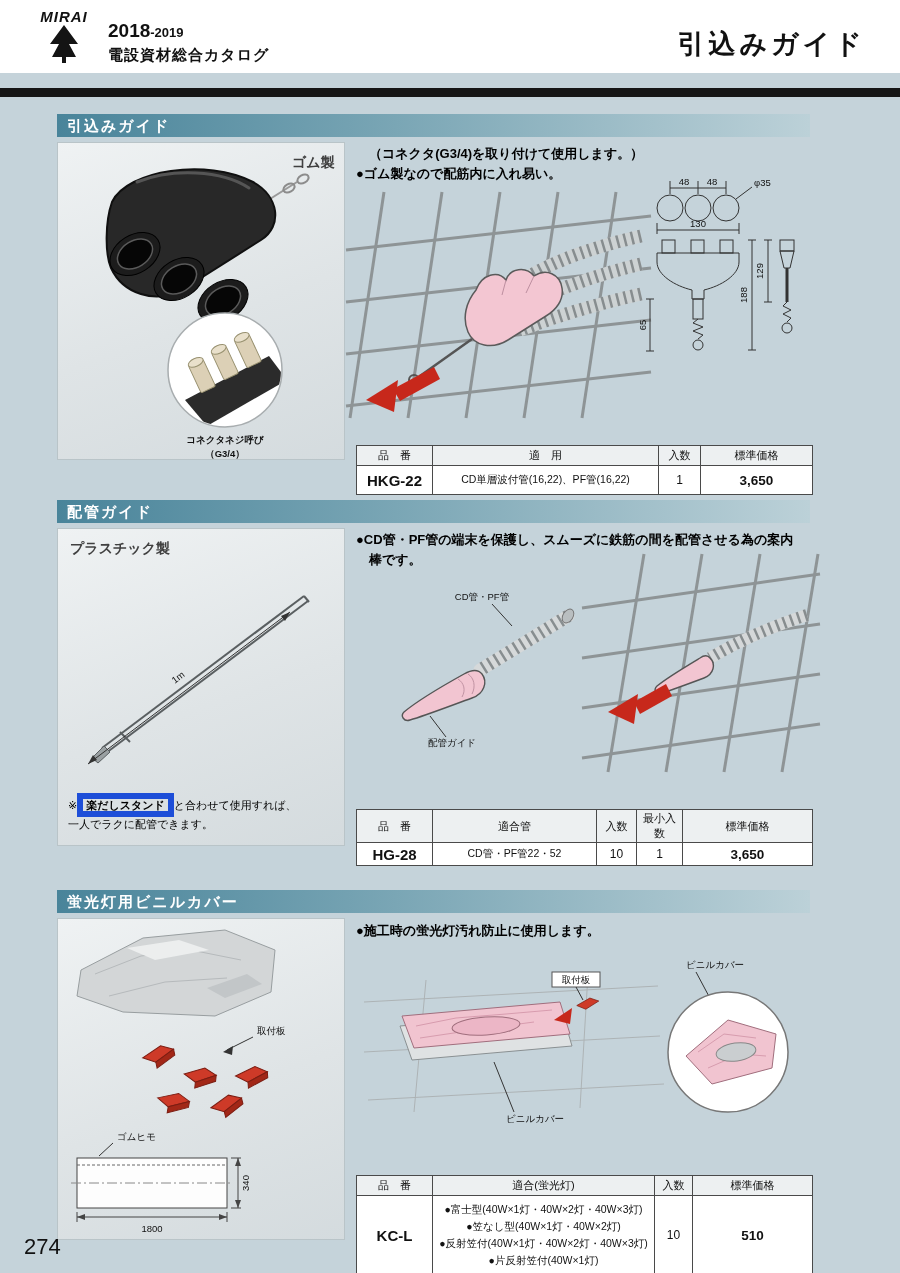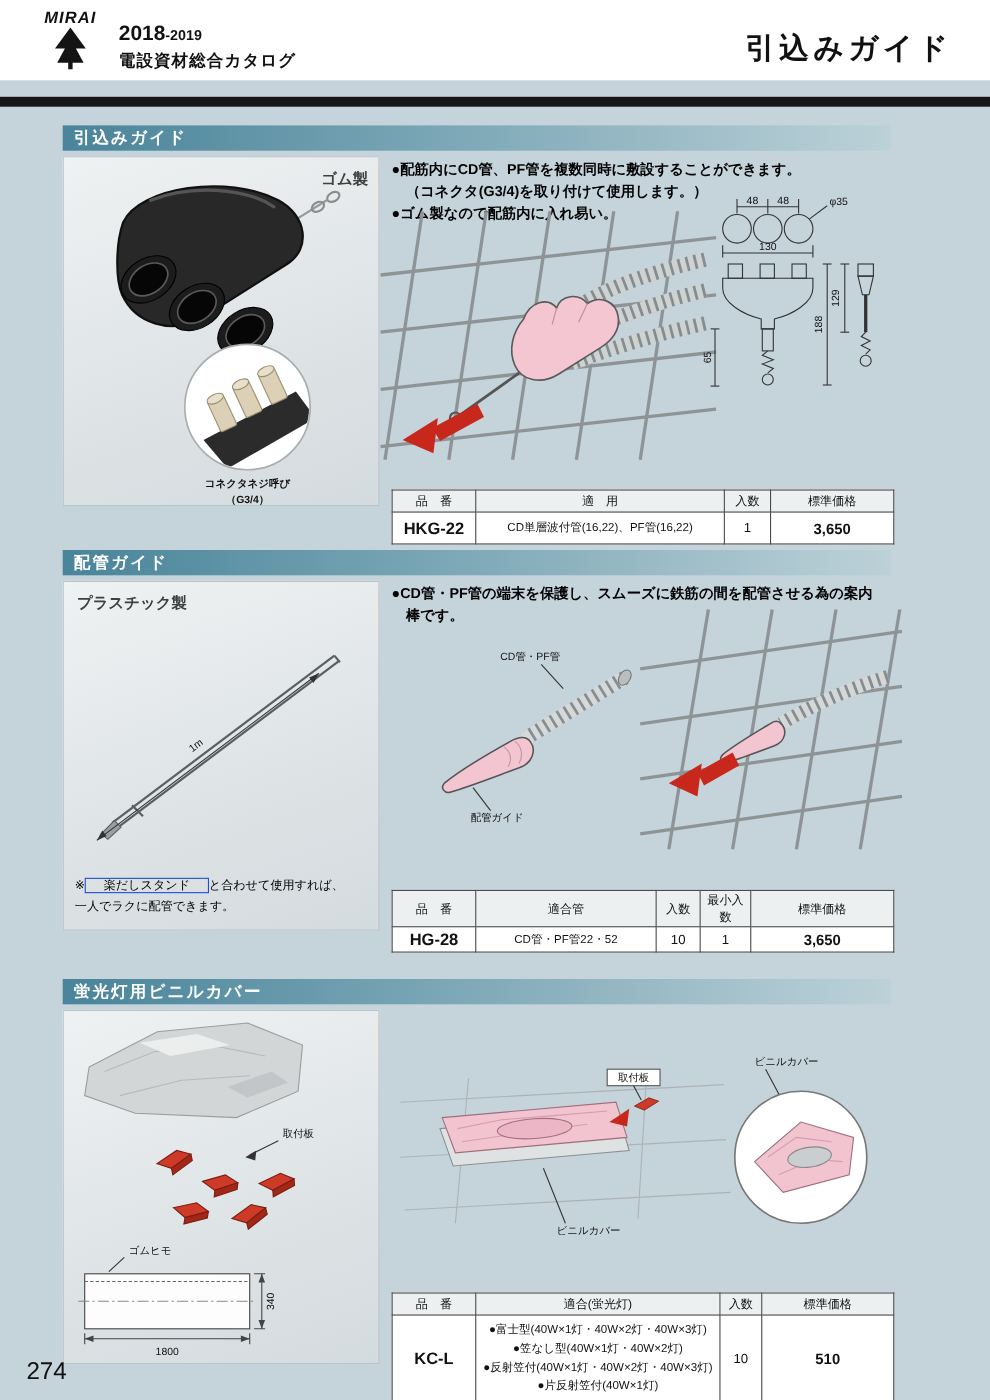--- a/index.html
+++ b/index.html
@@ -21,21 +21,21 @@
            color:#fff;font-weight:bold;font-size:15px;line-height:23px;padding-left:10px;letter-spacing:2px;}
   
   .panel{position:absolute;left:57px;width:288px;
          background:linear-gradient(160deg,#eff2f3 0%,#dfe4e6 55%,#d4dbde 100%);
          box-shadow:0 0 0 1px #b9c4c8 inset;}
   .mat-label{position:absolute;font-size:14px;font-weight:bold;color:#404040;}
   
   .bullets{position:absolute;font-size:13px;font-weight:600;line-height:1.55;color:#000;}
   
   .note{position:absolute;font-size:11px;line-height:1.7;color:#000;}
-  .note .boxed{border:1px solid #1d4ed8;padding:0 16px;}
+  .note .boxed{border:6px solid #1d4ed8;padding:0 3px;font-weight:bold;}
   
   table.spec{position:absolute;border-collapse:collapse;table-layout:fixed;background:#fff;margin-top:27px;}
   table.spec th,table.spec td{border:1px solid #4a4a4a;text-align:center;padding:1px 2px;overflow:hidden;}
   table.spec th{background:#edf0f1;font-weight:normal;font-size:11px;height:17px;}
   td.part-no{font-weight:bold;font-size:15px;}
   td.fit-cell{font-size:10.5px;}
   td.fit-multi{font-size:10.5px;text-align:left;padding-left:6px;line-height:1.6;}
   td.qty-cell{font-size:12px;}
   td.price{font-weight:bold;font-size:13.5px;}
   .row-h26 td{height:26px;}
@@ -117,21 +117,20 @@
             <rect x="183" y="194" width="16" height="30" rx="2" fill="#dcd0b6" stroke="#97906f"></rect>
             <ellipse cx="191" cy="194" rx="8" ry="4" fill="#e9e0cb" stroke="#97906f"></ellipse>
           </g>
       </g>
     </g>
     <text x="168" y="301" text-anchor="middle" font-size="11.5" font-weight="bold">コネクタネジ呼び</text>
     <text x="168" y="315" text-anchor="middle" font-size="11.5" font-weight="bold">（G3/4）</text>
   </svg>
 
   <div class="bullets" style="left:356px;top:144px;width:456px">
-    <div>●配筋内にCD管、PF管を複数同時に敷設することができます。</div>
     <div>　（コネクタ(G3/4)を取り付けて使用します。）</div>
     <div>●ゴム製なので配筋内に入れ易い。</div>
   </div>
 
   <svg style="left:356px;top:198px" width="285" height="214" viewBox="0 0 285 214">
     <g stroke="#8e9496" stroke-width="3">
       <line x1="-10" y1="52" x2="295" y2="18"></line>
         <line x1="-10" y1="104" x2="295" y2="70"></line>
       <line x1="-10" y1="156" x2="295" y2="122"></line>
         <line x1="-10" y1="208" x2="295" y2="174"></line>
@@ -380,20 +379,23 @@
       <text x="95" y="314" text-anchor="middle" font-size="10">1800</text>
       <line x1="174" y1="240" x2="184" y2="240" stroke="#444"></line>
         <line x1="174" y1="290" x2="184" y2="290" stroke="#444"></line>
       <line x1="181" y1="240" x2="181" y2="290" stroke="#444"></line>
       <polygon points="181,240 178,248 184,248" fill="#444"></polygon>
         <polygon points="181,290 178,282 184,282" fill="#444"></polygon>
       <text x="192" y="265" text-anchor="middle" font-size="10" transform="rotate(-90 192 265)">340</text>
     </g>
   </svg>
 
+  <div class="bullets" style="left:356px;top:921px;width:456px">
+    <div>●施工時の蛍光灯汚れ防止に使用します。</div>
+  </div>
 
   <svg style="left:356px;top:950px" width="456" height="184" viewBox="0 0 456 184">
     <g stroke="#adb3b5" stroke-width="1" fill="none">
       <line x1="8" y1="52" x2="302" y2="36"></line>
       <line x1="12" y1="150" x2="308" y2="134"></line>
       <line x1="8" y1="102" x2="304" y2="86"></line>
       <line x1="70" y1="30" x2="58" y2="162"></line>
       <line x1="232" y1="24" x2="224" y2="158"></line>
     </g>
     <g>

